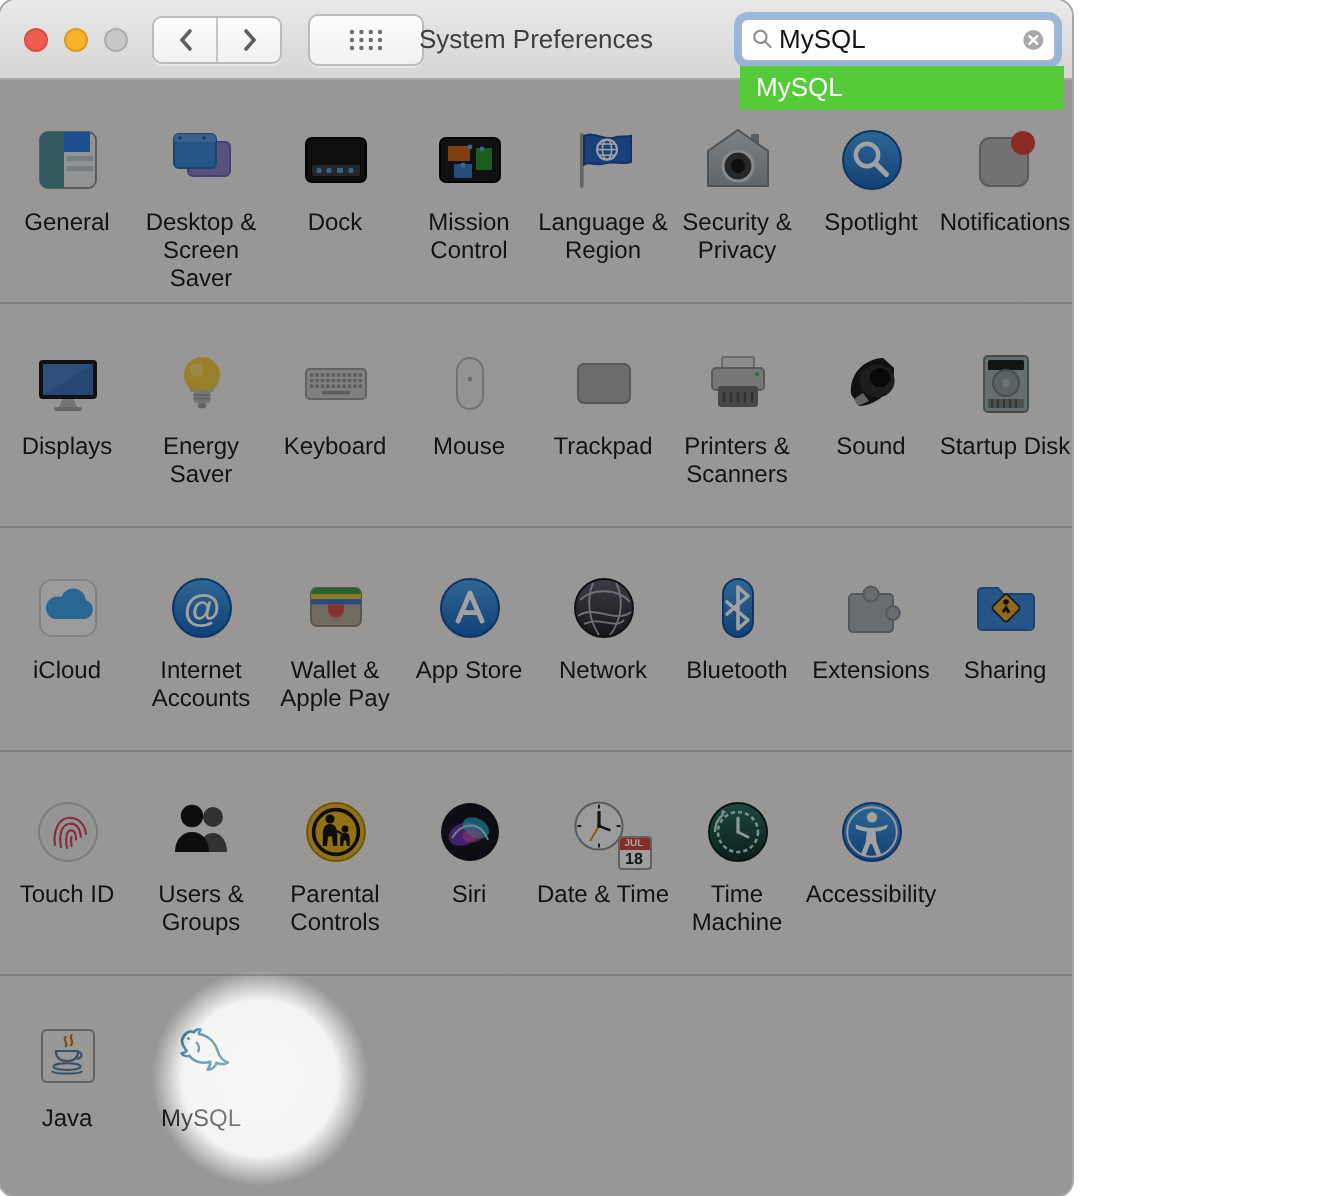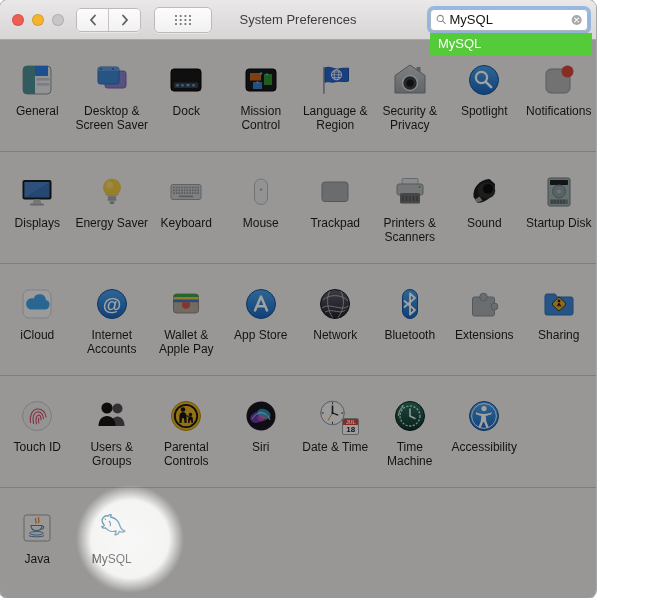--- a/index.html
+++ b/index.html
@@ -1,16 +1,16 @@
 <!DOCTYPE html>
 <html><head>
 <meta charset="utf-8">
 <style>
   html,body{margin:0;padding:0;background:#fff;font-family:"Liberation Sans",sans-serif;}
-  .window{position:relative;width:596px;height:598px;border-radius:8px;overflow:hidden;
+  .window{position:relative;width:536px;height:598px;border-radius:8px;overflow:hidden;
           background:#f0efee;box-shadow:0 0 0 1px rgba(0,0,0,0.35);}
   
   .titlebar{position:relative;z-index:20;height:40px;box-sizing:border-box;
             background:linear-gradient(#eae8e8,#d6d4d4);border-bottom:1px solid #a9a7a6;
             display:flex;align-items:center;padding:0 8px;}
   .traffic{display:flex;gap:8px;margin:0 12px 0 4px;}
   .light{width:12px;height:12px;border-radius:50%;box-sizing:border-box;border:1px solid rgba(0,0,0,0.12);}
   .light-close{background:#f15c51;}
   .light-min{background:#f6b32b;}
   .light-zoom{background:#c9c7c5;}

